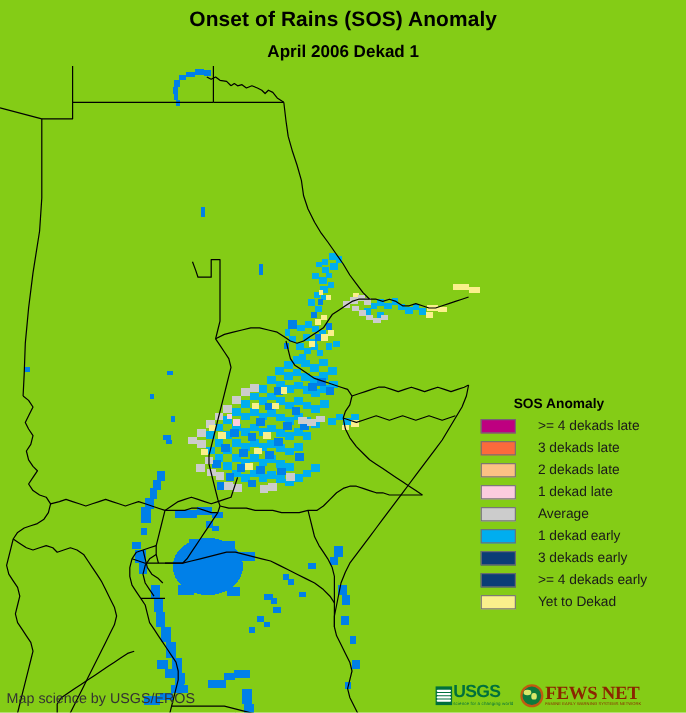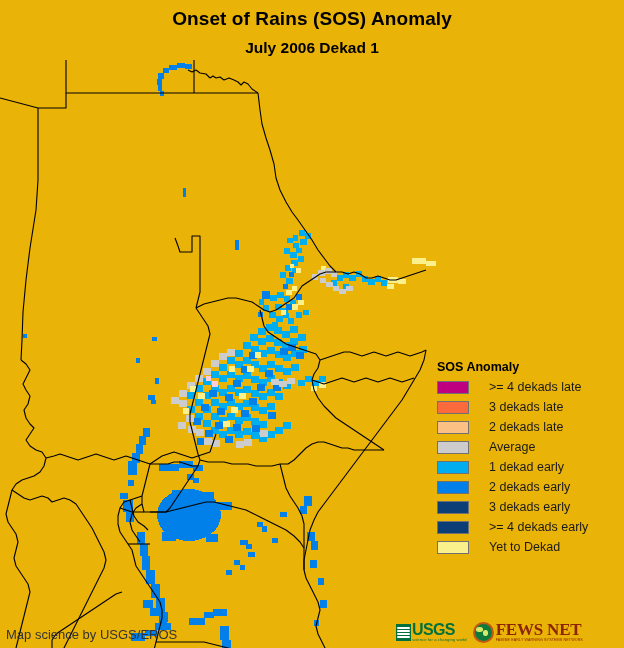--- a/index.html
+++ b/index.html
@@ -7,21 +7,21 @@
     padding: 0;
     background: #ffffff;
   }
   body {
     font-family: "Liberation Sans", sans-serif;
   }
   #page {
     position: relative;
     width: 624px;
     height: 648px;
-    background: #eab308;
+    background: #84cc16;
     overflow: hidden;
   }
 
   
   #title-block {
     position: absolute;
     left: 0;
     top: 6px;
     width: 624px;
     text-align: center;
@@ -61,20 +61,21 @@
     left: 437px;
     top: 358px;
     width: 180px;
   }
   #legend-title, #legend-date {
     font-size: 12.5px;
     font-weight: bold;
     color: #000000;
     line-height: 19px;
     white-space: nowrap;
+    margin-left: 30px;
   }
   #legend-date { margin-bottom: 5px; }
   .legend-row {
     display: flex;
     align-items: center;
     height: 20px;
   }
   .legend-swatch {
     width: 32px;
     height: 13px;
@@ -165,21 +166,21 @@
     font-size: 3.7px; color: #8B2500; line-height: 6px; letter-spacing: 0.1px;
   }
 </style>
 </head>
 <body>
 
 <div id="page">
 
   <div id="title-block">
     <div id="main-title">Onset of Rains (SOS) Anomaly</div>
-    <div id="sub-title">July 2006 Dekad 1</div>
+    <div id="sub-title">April 2006 Dekad 1</div>
   </div>
 
   <div id="map-area">
     <svg id="map-svg" viewBox="0 0 624 588">
 
       <g shape-rendering="crispEdges">
 
         <g fill="#0080E8">
           <rect x="163" y="8" width="6" height="5"></rect>
           <rect x="169" y="5" width="8" height="5"></rect>
@@ -655,30 +656,30 @@
         </div>
         <div class="legend-row">
           <div class="legend-swatch" style="background: rgb(251, 106, 60);"></div>
           <div class="legend-label">3 dekads late</div>
         </div>
         <div class="legend-row">
           <div class="legend-swatch" style="background: rgb(251, 193, 132);"></div>
           <div class="legend-label">2 dekads late</div>
         </div>
         <div class="legend-row">
+          <div class="legend-swatch" style="background: rgb(251, 204, 222);"></div>
+          <div class="legend-label">1 dekad late</div>
+        </div>
+        <div class="legend-row">
           <div class="legend-swatch" style="background: rgb(204, 204, 204);"></div>
           <div class="legend-label">Average</div>
         </div>
         <div class="legend-row">
           <div class="legend-swatch" style="background: rgb(0, 174, 239);"></div>
           <div class="legend-label">1 dekad early</div>
-        </div>
-        <div class="legend-row">
-          <div class="legend-swatch" style="background: rgb(0, 128, 232);"></div>
-          <div class="legend-label">2 dekads early</div>
         </div>
         <div class="legend-row">
           <div class="legend-swatch" style="background: rgb(11, 61, 118);"></div>
           <div class="legend-label">3 dekads early</div>
         </div>
         <div class="legend-row">
           <div class="legend-swatch" style="background: rgb(11, 61, 118);"></div>
           <div class="legend-label">&gt;= 4 dekads early</div>
         </div>
         <div class="legend-row">

